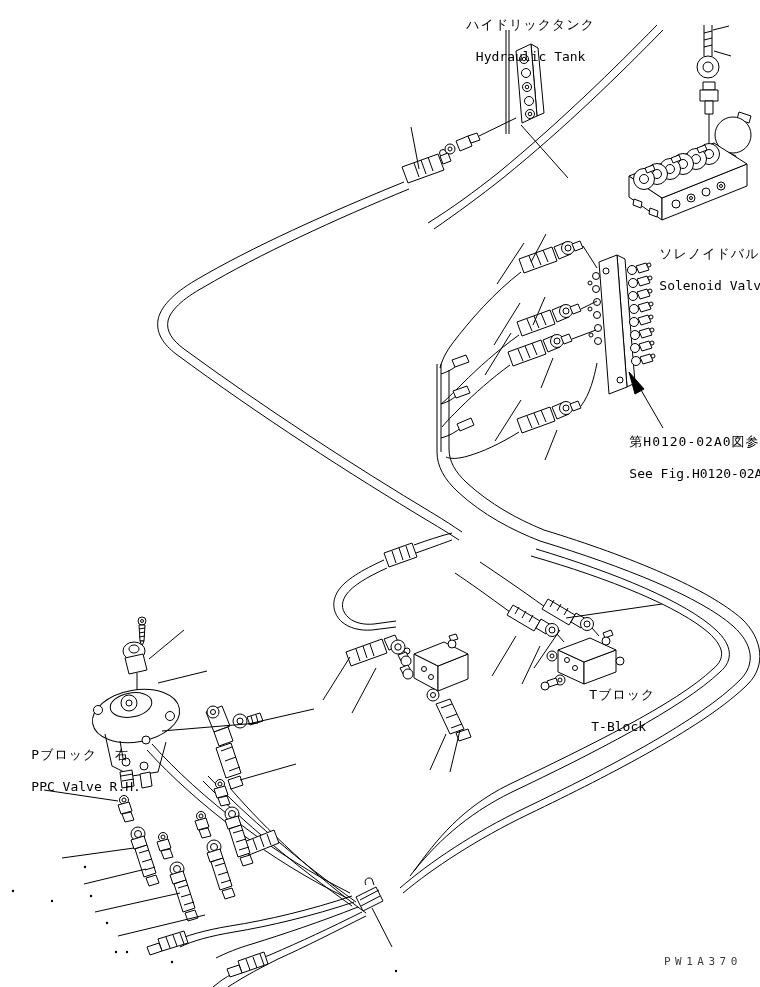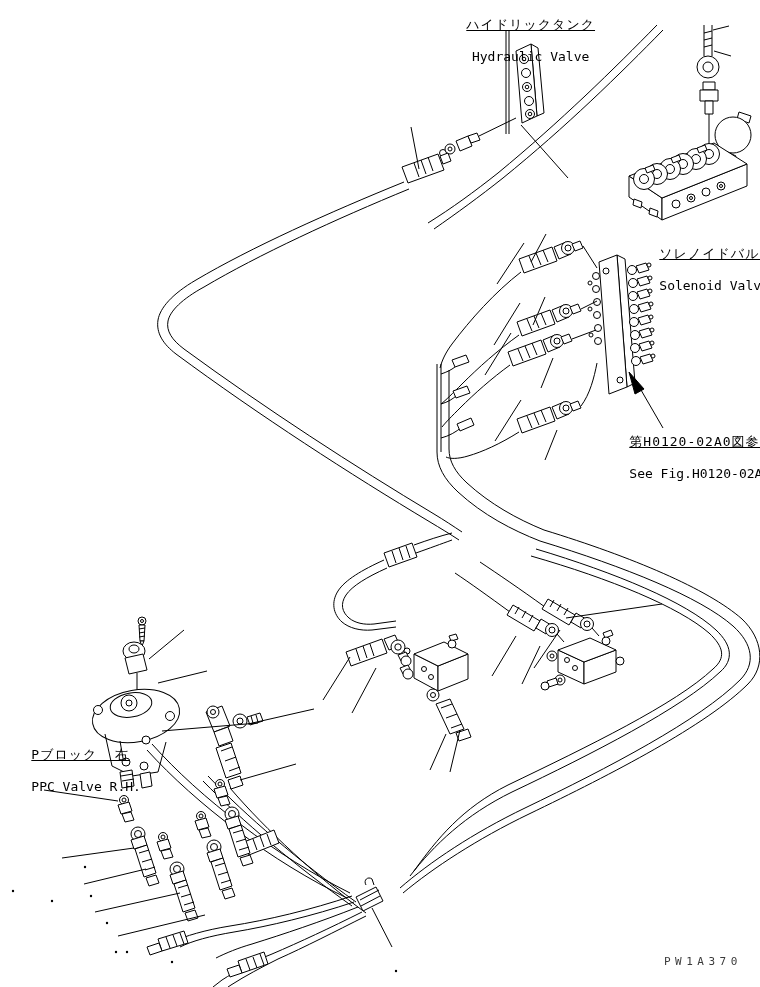--- a/index.html
+++ b/index.html
@@ -1,20 +1,20 @@
 <!DOCTYPE html>
 <html><head>
 <meta charset="utf-8">
 <style>
   html,body{margin:0;padding:0;background:#e8e8e8;}
   .page{position:relative;width:760px;height:987px;background:#ffffff;overflow:hidden;
         font-family:"DejaVu Sans Mono","Liberation Mono",monospace;color:#000;}
   svg{position:absolute;left:0;top:0;}
   .label{position:absolute;text-align:center;font-size:13px;line-height:16px;white-space:pre;}
-  .label .jp{letter-spacing:1px;text-decoration:underline;}
+  .label .jp{letter-spacing:1px;}
   .label.left{text-align:left;}
   .code{position:absolute;font-size:11px;letter-spacing:4.5px;color:#3a3a3a;}
 </style>
 </head>
 <body>
 
 <div class="page">
 
 <svg width="760" height="987" viewBox="0 0 760 987">
 
@@ -405,34 +405,38 @@
         <circle cx="116" cy="952" r="1.2"></circle>
         <circle cx="127" cy="952" r="1.2"></circle>
     <circle cx="172" cy="962" r="1.2"></circle>
         <circle cx="396" cy="971" r="1.2"></circle>
         <circle cx="52" cy="901" r="1.2"></circle>
   </g>
 </svg>
 
   <div class="label" style="left:415px;top:1px;width:200px;">
     <span class="jp">ハイドリックタンク</span><br>
-    <span class="en">Hydraulic Valve</span>
+    <span class="en">Hydraulic Tank</span>
   </div>
 
   <div class="label" style="left:628px;top:230px;width:132px;">
     <span class="jp">ソレノイドバルブ</span><br>
     <span class="en">Solenoid Valve</span>
   </div>
 
   <div class="label left" style="left:598px;top:418px;width:162px;">
     <span class="jp">第H0120-02A0図参照</span><br>
     <span class="en">See Fig.H0120-02A0</span>
   </div>
 
 
+  <div class="label" style="left:558px;top:671px;width:90px;">
+    <span class="jp">Tブロック</span><br>
+    <span class="en">T-Block</span>
+  </div>
 
   <div class="label" style="left:0px;top:731px;width:118px;">
     <span class="jp">Pブロック  右</span><br>
     <span class="en">PPC Valve R.H.</span>
   </div>
 
   <div class="code" style="left:664px;top:955px;">PW1A370</div>
 </div>
 
 </body></html>

